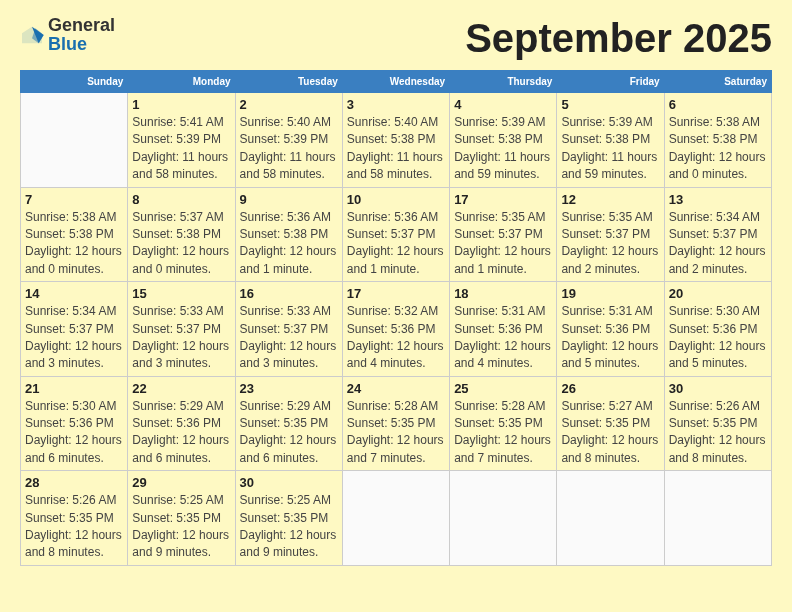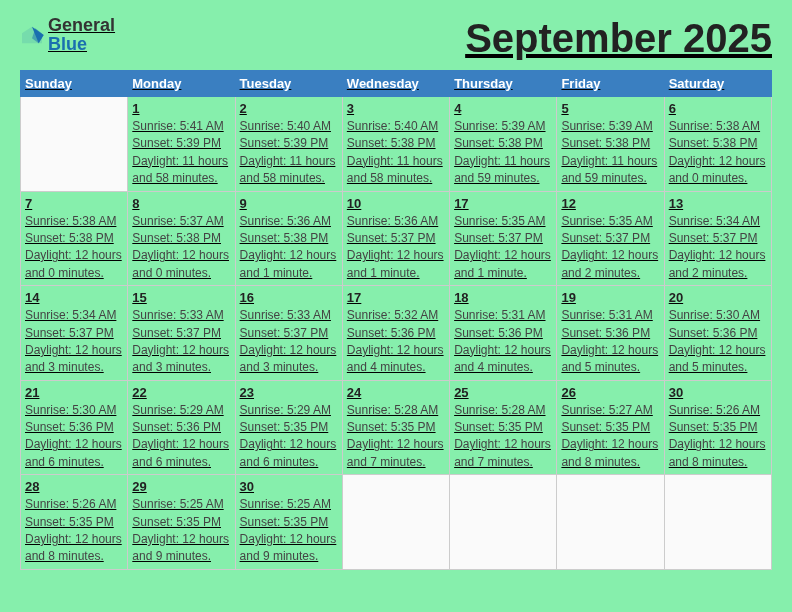--- a/index.html
+++ b/index.html
@@ -7,22 +7,21 @@
       font-family: Arial, sans-serif;
       background: #fff;
       width: 792px;
       height: 612px;
       overflow: hidden;
     }
     .page {
       width: 792px;
       height: 612px;
       padding: 16px 20px 12px 20px;
-      background: #86efac;
-      text-decoration: underline;
+      background: #fef9c3;
     }
     .header {
       display: flex;
       justify-content: space-between;
       align-items: flex-start;
       margin-bottom: 10px;
     }
     .logo {
       display: flex;
       align-items: center;
@@ -53,24 +52,24 @@
       color: #555;
     }
     .calendar {
       width: 100%;
       border-collapse: collapse;
       table-layout: fixed;
     }
     .calendar thead tr th {
       background: #3a7fc1;
       color: #fff;
-      font-size: 13px;
+      font-size: 10px;
       font-weight: bold;
       padding: 5px 4px;
-      text-align: left;
+      text-align: right;
       border: 1px solid #3a7fc1;
     }
     .calendar tbody tr td {
       border: 1px solid #ccc;
       vertical-align: top;
       padding: 4px 4px 3px 4px;
       font-size: 9.5px;
       color: #333;
       height: 78px;
     }

